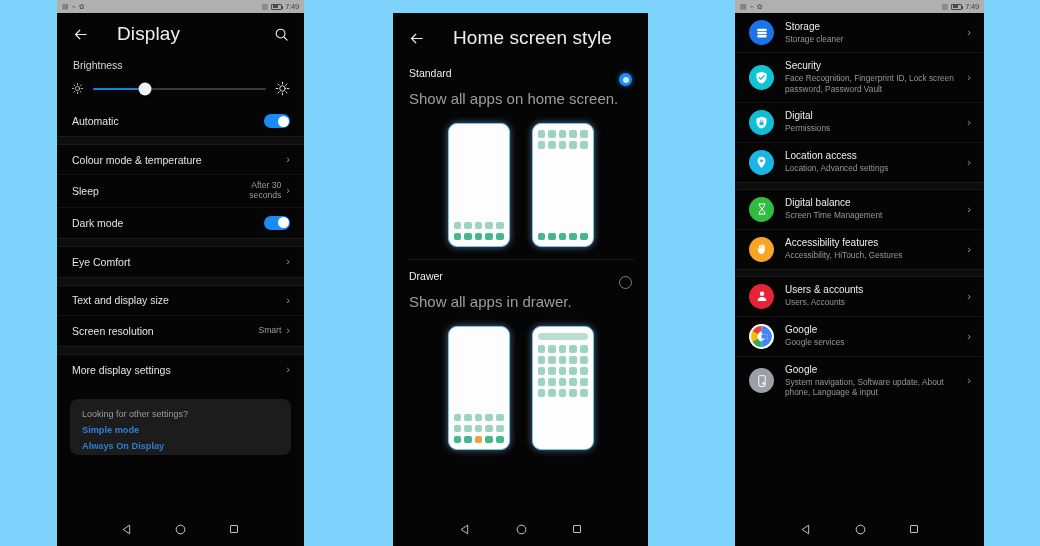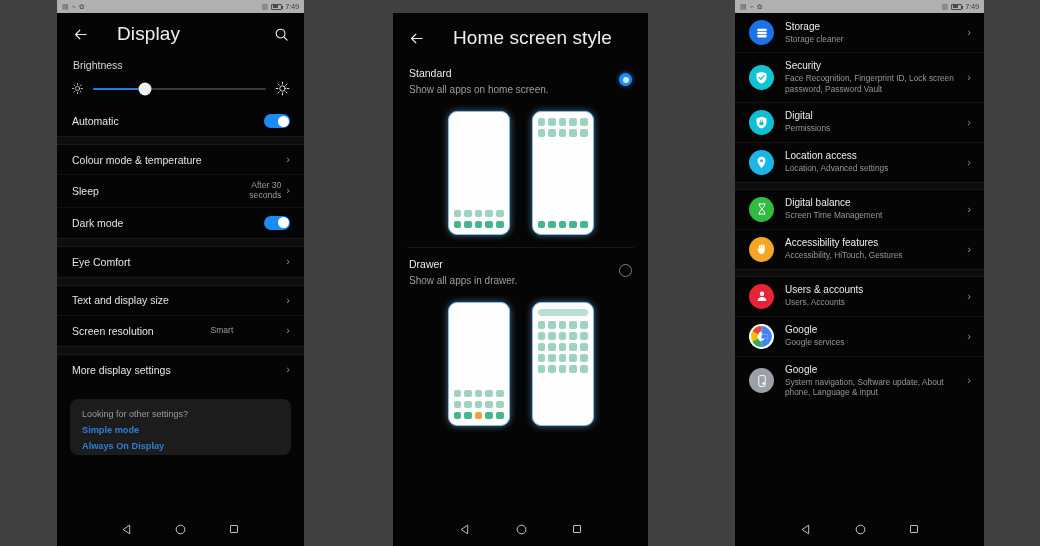--- a/index.html
+++ b/index.html
@@ -2,21 +2,21 @@
 <html><head>
 <meta charset="utf-8">
 <style>
   * { box-sizing: border-box; margin: 0; padding: 0; }
   html, body {
     width: 1040px; height: 546px;
     background: #ffffff;
     font-family: "Liberation Sans", sans-serif;
     overflow: hidden;
   }
-  .stage { position: relative; width: 1040px; height: 546px; background: #404040; }
+  .stage { position: relative; width: 1040px; height: 546px; background: #7dd3fc; }
 
   .phone { position: absolute; background: #050505; overflow: hidden; }
 
   
   .statusbar {
     height: 13px; background: #b0b0b0;
     display: flex; align-items: center; justify-content: space-between;
     padding: 0 5px; color: #4a4a4a; font-size: 7px; line-height: 1;
   }
   .sb-left, .sb-right { display: flex; align-items: center; gap: 3px; }
@@ -68,21 +68,21 @@
   .navbar {
     position: absolute; left: 0; right: 0; bottom: 0; height: 34px;
     display: flex; align-items: center; justify-content: space-around;
     padding: 0 44px; background: #050505;
   }
 
   
   .hs-opt { padding: 10px 16px 4px; display: flex; align-items: flex-start; }
   .hs-opt .txt { flex: 1; }
   .hs-opt .t1 { color: #ededed; font-size: 10.5px; }
-  .hs-opt .t2 { color: #9e9e9e; font-size: 10px; margin-top: 5px; }
+  .hs-opt .t2 { color: #9e9e9e; font-size: 15px; margin-top: 11px; }
   .radio { width: 13px; height: 13px; border-radius: 50%; border: 1.4px solid #7e7e7e; margin-top: 6px; }
   .radio.on { border: none; background: #1f8df4; box-shadow: 0 0 5px rgba(31,141,244,.7); position: relative; }
   .radio.on::after { content:""; position:absolute; left:3.5px; top:3.5px; width:6px; height:6px; border-radius:50%; background:#cdeaff; }
   .previews { display: flex; gap: 22px; justify-content: center; padding: 12px 0 10px; }
   .mock {
     width: 62px; height: 124px; background: #fdfdfd; border: 1.6px solid #7cc0f0;
     border-radius: 9px; box-shadow: 0 0 7px rgba(124,192,240,.55);
     padding: 6px 5px; display: flex; flex-direction: column;
   }
   .mock .pad { flex: 1; }
@@ -206,21 +206,21 @@
       <div class="rlabel">Eye Comfort</div>
       <span class="chev">›</span>
     </div>
 
     <div class="gap"></div>
 
     <div class="row">
       <div class="rlabel">Text and display size</div>
       <span class="chev">›</span>
     </div>
-    <div class="row" style="border-bottom:none;gap:48px;">
+    <div class="row" style="border-bottom:none;">
       <div class="rlabel">Screen resolution</div>
       <div class="rvalue" style="max-width:none;">Smart</div>
       <span class="chev">›</span>
     </div>
 
     <div class="gap"></div>
 
     <div class="row" style="border-bottom:none;">
       <div class="rlabel">More display settings</div>
       <span class="chev">›</span>

